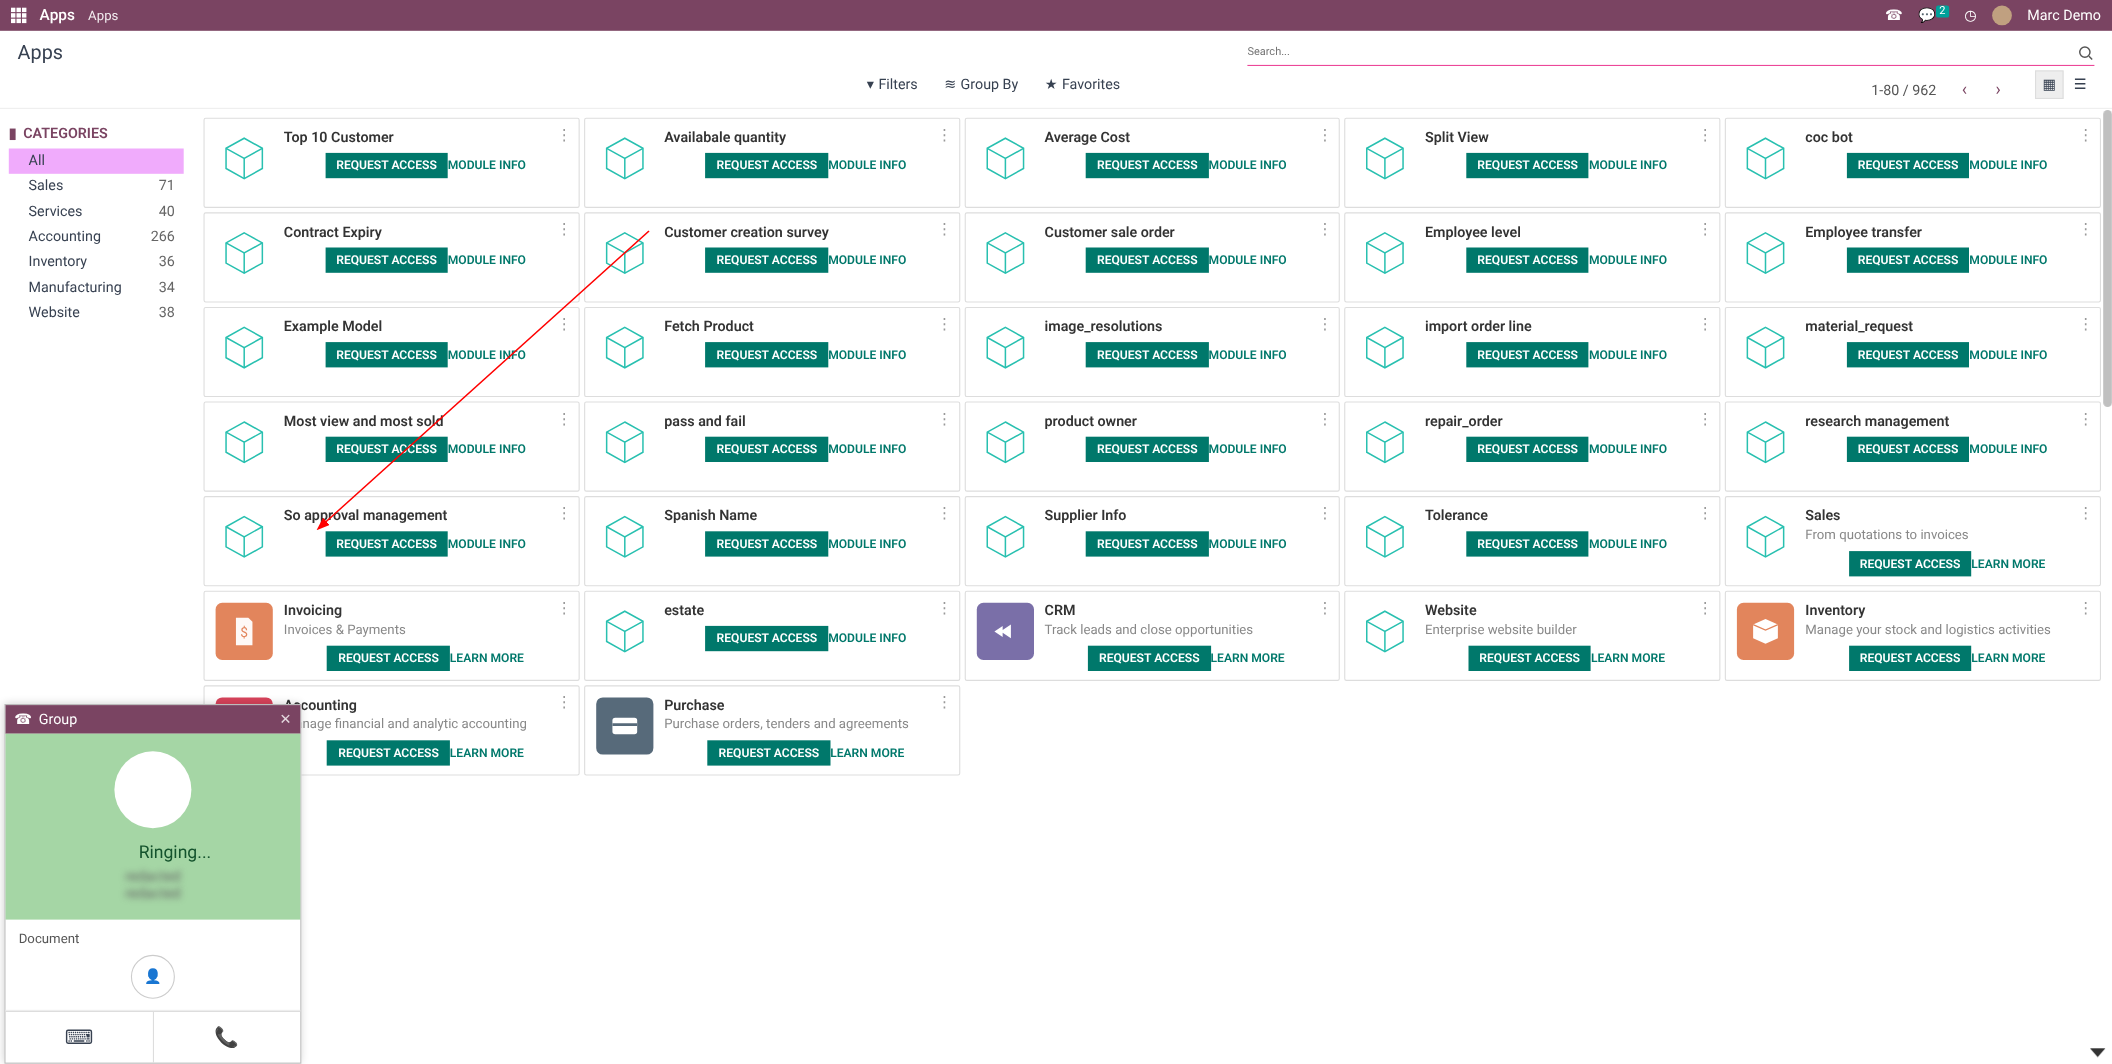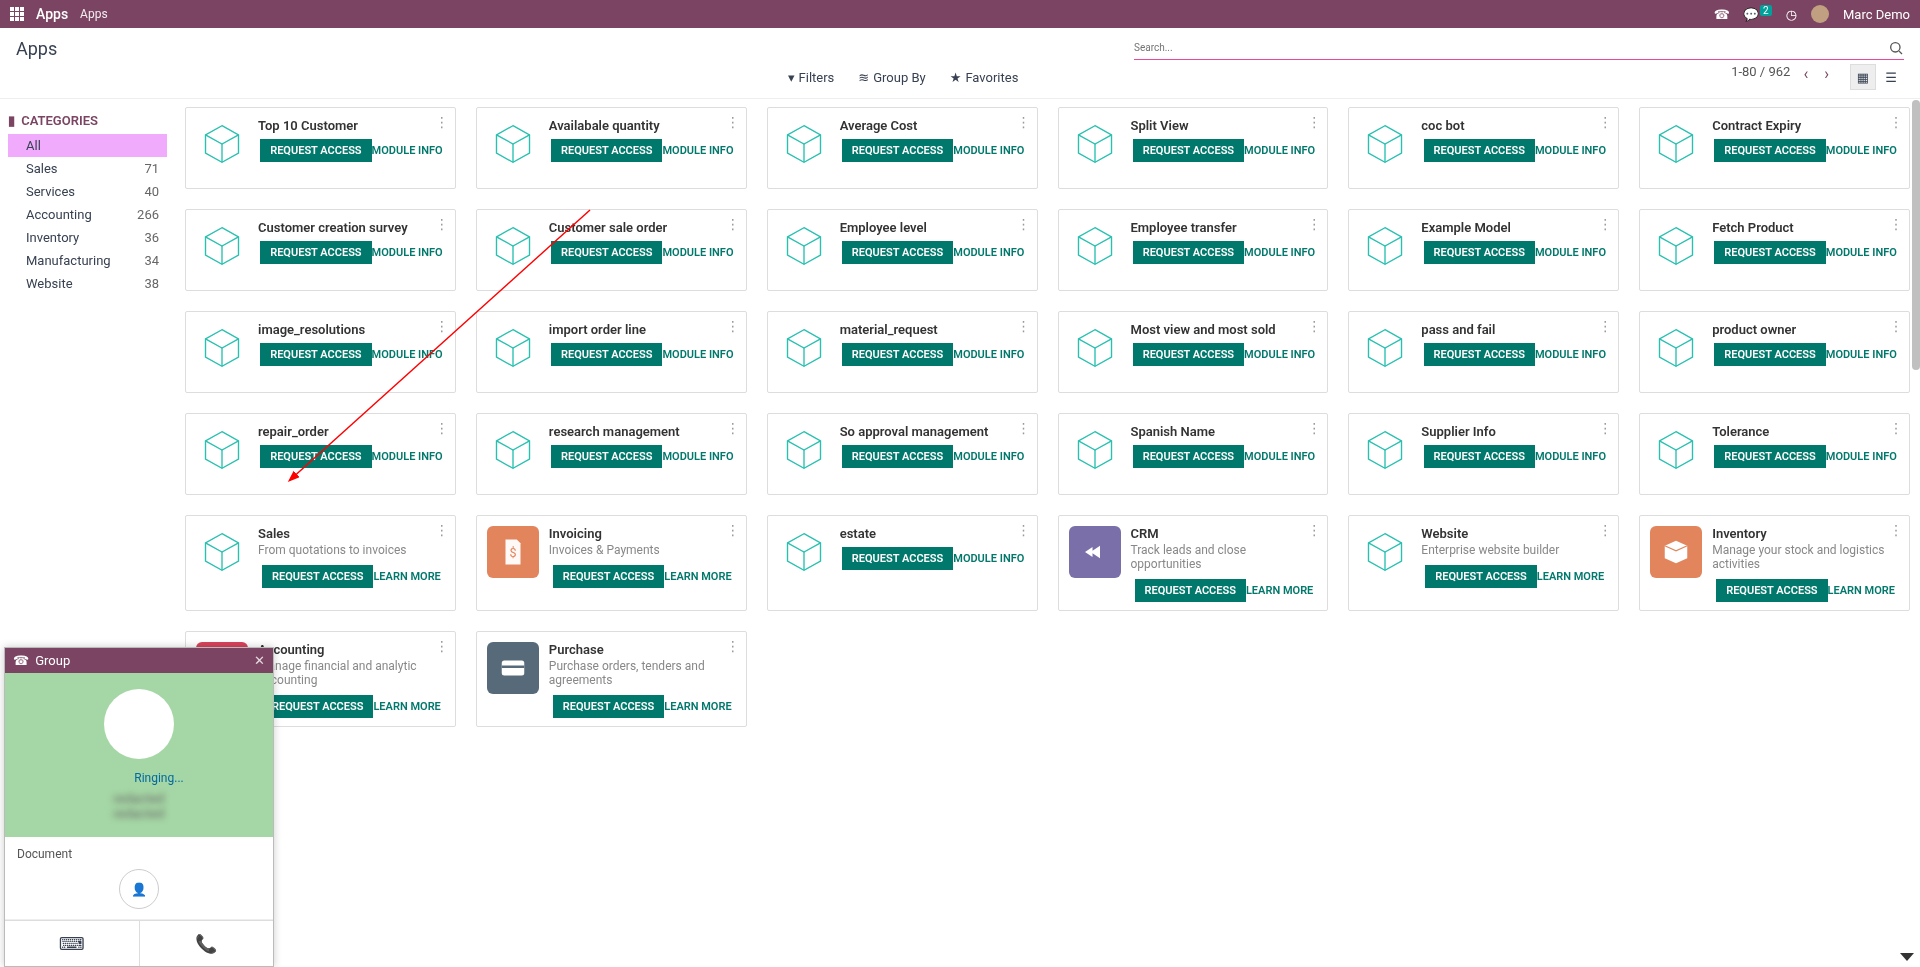--- a/index.html
+++ b/index.html
@@ -14,52 +14,52 @@
 .badge-count { background: #00a19a; color:#fff; font-size:10px; padding:0 3px; border-radius:2px; position:relative; top:-5px; }
 .avatar-sm { width:18px; height:18px; border-radius:50%; background:#c0a080; display:inline-block; }
 .control-row { display:flex; align-items:center; padding: 8px 16px 0; }
 .page-title { font-size: 18px; color:#374151; }
 .search-wrap { flex:1; max-width: 770px; margin-left:auto; position:relative; }
 .search-input { width:100%; border:none; border-bottom:1px solid #ec4899; padding:6px 0; font-size:10px; outline:none; }
 .search-icon { position:absolute; right:0; top:4px; color:#555; }
 .filter-row { display:flex; align-items:center; padding: 4px 16px 8px; border-bottom: 1px solid #eee; }
 .filter-row .left-spacer { width: 772px; }
 .filter-btn { display:flex; align-items:center; gap:4px; font-size:13px; color:#374151; margin-right:24px; cursor:pointer; }
-.pager-zone { margin-left:auto; display:flex; align-items:flex-start; gap:10px; }
+.pager-zone { margin-left:auto; display:flex; align-items:flex-end; gap:20px; }
 .pager-text { font-size:13px; color:#555; }
 .nav-arrow { font-size:16px; color:#7a4462; cursor:pointer; padding:0 3px; }
 .view-switch { display:flex; gap:2px; margin-left:8px; }
 .view-btn { width:26px; height:26px; display:flex; align-items:center; justify-content:center; border:1px solid transparent; cursor:pointer; }
 .view-btn.active { background:#eee; border-color:#ddd; }
 .main { display:flex; }
 .sidebar { width:175px; padding: 14px 8px; }
 .cat-heading { color:#7a4462; font-weight:600; font-size:13px; display:flex; align-items:center; gap:6px; margin-bottom:6px; }
 .cat-list { list-style:none; }
 .cat-item { display:flex; justify-content:space-between; padding:4px 8px 4px 18px; font-size:13px; cursor:pointer; }
 .cat-item.active { background:#f0abfc; }
 .cat-count { color:#666; }
 .content { flex:1; padding: 8px 10px; overflow:auto; height: calc(967px - 28px - 45px - 34px); }
-.cards-grid { display:grid; grid-template-columns: repeat(6, 1fr); gap:20px; }
+.cards-grid { display:grid; grid-template-columns: repeat(5, 1fr); gap:4px; }
 .card { border:1px solid #ddd; border-radius:2px; padding:10px 10px 8px; display:flex; gap:10px; min-height:82px; position:relative; }
 .card-icon { width:52px; height:52px; flex:0 0 52px; display:flex; align-items:center; justify-content:center; border-radius:4px; }
 .card-icon.cube { border:none; }
 .card-icon .cube-svg { width:44px; height:44px; }
 .card-body { flex:1; }
 .card-title { font-size:13px; font-weight:600; color:#333; margin-bottom:2px; }
 .card-sub { font-size:12px; color:#888; margin-bottom:8px; }
 .card-actions { display:flex; justify-content:center; align-items:center; margin-top:6px; }
 .btn-req { background:#00786b; color:#fff; border:none; padding:5px 10px; font-size:11px; font-weight:600; cursor:pointer; }
 .btn-link { color:#00786b; font-size:11px; font-weight:600; cursor:pointer; }
 .card-menu { position:absolute; top:6px; right:6px; color:#999; cursor:pointer; font-size:14px; }
 .voip-panel { position:fixed; left:4px; bottom:0; width:270px; background:#fff; border:1px solid #bbb; box-shadow:0 0 8px rgba(0,0,0,0.2); z-index:100; }
 .voip-header { background:#7a4462; color:#fff; padding:5px 8px; display:flex; align-items:center; gap:6px; font-size:13px; }
 .voip-header .close { margin-left:auto; cursor:pointer; opacity:0.8; }
 .voip-ringing { background:#a5d6a5; padding:16px 0; text-align:center; }
 .voip-avatar { width:70px; height:70px; border-radius:50%; background:#fff; margin:0 auto 12px; }
-.voip-status { font-size:12px; color:#0369a1; margin-bottom:6px;margin-left:40px; }
+.voip-status { font-size:16px; color:#14532d; margin-bottom:6px;margin-left:40px; }
 .voip-blur { filter: blur(3px); color:#666; font-size:13px; }
 .voip-section { padding:10px 12px; border-bottom:1px solid #eee; }
 .voip-lbl { font-size:12px; color:#555; margin-bottom:8px; }
 .voip-big-btn { width:40px; height:40px; border:1px solid #ccc; border-radius:50%; display:flex; align-items:center; justify-content:center; margin:0 auto; cursor:pointer; color:#555; }
 .voip-call-btns { display:flex; justify-content:space-around; padding:8px 0; }
 .voip-footer { display:flex; border-top:1px solid #ddd; }
 .voip-foot-btn { flex:1; text-align:center; padding:12px 0; cursor:pointer; font-size:18px; }
 .voip-foot-btn + .voip-foot-btn { border-left:1px solid #ddd; }
 .arrow-annot { position:fixed; pointer-events:none; z-index:50; }
 .scroll-hint { position:fixed; right:0; top:100px; width:8px; height:270px; background:#c0c0c0; border-radius:4px; }

